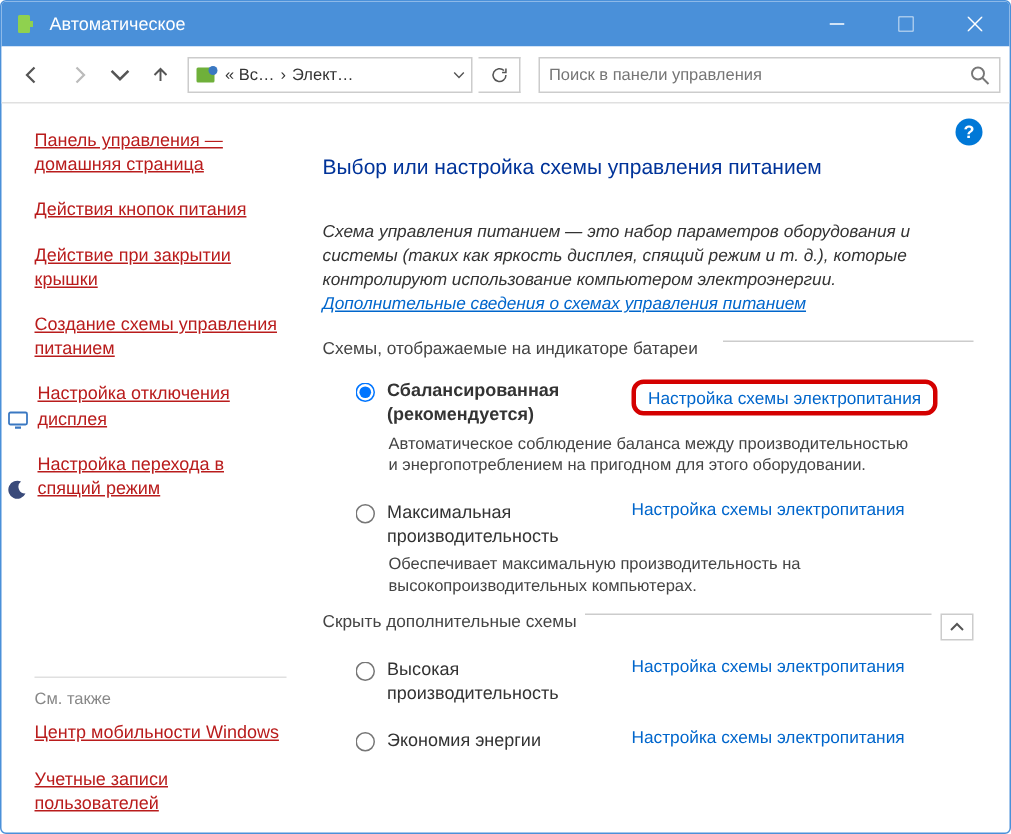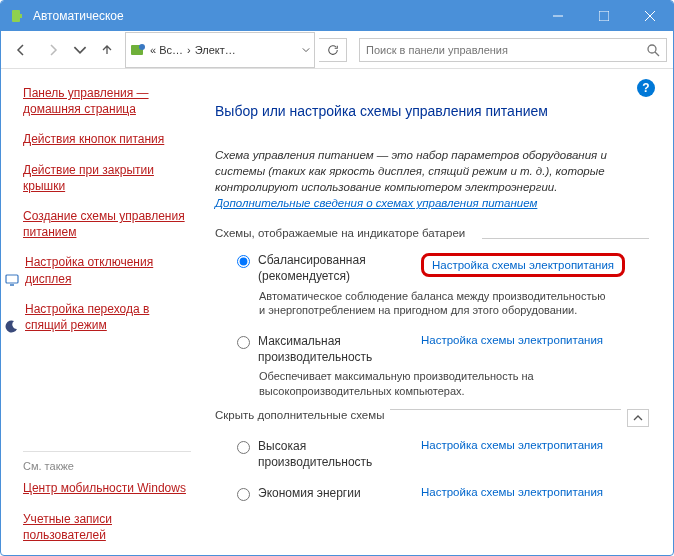--- a/index.html
+++ b/index.html
@@ -5,45 +5,45 @@
   * { box-sizing: border-box; margin: 0; padding: 0; font-family: "Segoe UI", Tahoma, sans-serif; }
   body { width: 674px; height: 556px; background: #fff; overflow: hidden; border: 1px solid #4a90d9; border-radius: 4px; }
   .titlebar { height: 30px; background: #4a90d9; display: flex; align-items: center; color: #fff; font-size: 12px; }
   .titlebar .icon { width: 16px; height: 16px; margin: 0 8px; }
   .titlebar .title { flex: 1; }
   .winbtn { width: 46px; height: 30px; display: flex; align-items: center; justify-content: center; color: #fff; }
   .winbtn svg { width: 10px; height: 10px; }
   .navbar { height: 38px; border-bottom: 1px solid #e0e0e0; display: flex; align-items: center; padding: 0 6px; gap: 4px; background:#fff; }
   .navbtn { width: 28px; height: 28px; display: flex; align-items: center; justify-content: center; color: #666; border-radius:2px; }
   .navbtn svg { width: 14px; height: 14px; }
-  .breadcrumb { flex: 0 0 190px; height: 36px; border: 1px solid #ccc; display: flex; align-items: center; font-size: 11px; padding: 0 4px; gap: 4px; color:#333; overflow:hidden; white-space:nowrap; }
+  .breadcrumb { flex: 0 0 190px; height: 24px; border: 1px solid #ccc; display: flex; align-items: center; font-size: 11px; padding: 0 4px; gap: 4px; color:#333; overflow:hidden; white-space:nowrap; }
   .breadcrumb .bicon { width:16px; height:16px; flex-shrink:0; }
   .refresh { width: 28px; height:24px; display:flex; align-items:center; justify-content:center; border:1px solid #ccc; border-left:none; }
   .search { flex:1; height:24px; border:1px solid #ccc; margin-left:8px; display:flex; align-items:center; padding:0 6px; }
   .search input { border:none; outline:none; flex:1; font-size:11px; color:#666; background:transparent; }
   .search .sicon { width:14px; height:14px; color:#666; }
   .body { display:flex; height: calc(556px - 30px - 38px); }
   .sidebar { width: 200px; padding: 16px 8px 8px 22px; font-size: 12px; position:relative; }
   .sidelink { color: #b91c1c; cursor: pointer; margin-bottom: 14px; line-height:1.35;text-decoration:underline; }
   .sidelink.withicon { display:flex; align-items:flex-end; gap:6px; margin-left:-18px; }
   .sidelink.withicon .ic { width:14px; height:14px; flex-shrink:0; margin-top:1px; }
   .side-footer { position:absolute; bottom:10px; left:22px; right:10px; }
   .side-footer .hdr { color:#888; font-size:11px; border-top:1px solid #e0e0e0; padding-top:8px; margin-bottom:8px; }
   .main { flex:1; padding: 14px 24px 0 14px; font-size:12px; color:#333; overflow:hidden; position:relative; }
   .help { position:absolute; top:10px; right:18px; width:18px; height:18px; border-radius:50%; background:#0078d7; color:#fff; font-size:12px; display:flex; align-items:center; justify-content:center; font-weight:bold; }
   .main h1 { color:#003399; font-size:14px; font-weight:normal; margin-bottom:28px; margin-top:20px; }
   .desc { font-size:11.5px; line-height:1.4; color:#333; margin-bottom:4px;font-style:italic; }
   .inlinelink { color:#0066cc; text-decoration:underline; cursor:pointer; }
-  .legend-row { display:flex; align-items:flex-end; gap:17px; margin-bottom:8px;}
+  .legend-row { display:flex; align-items:flex-start; gap:17px; margin-bottom:8px;}
   .legend-row .txt { white-space:nowrap; font-size:11.5px; color:#444;}
   .legend-row .line { flex:1; height:1px; background:#ccc; }
   .plan { display:flex; align-items:flex-start; padding: 6px 0 2px 22px; gap:8px; }
   .plan input[type=radio]{ margin-top:2px; width:13px; height:13px; }
   .plan .pname { font-size:12px; width: 155px; line-height:1.3; }
-  .plan .pname b { font-weight:400; }
+  .plan .pname b { font-weight:700; }
   .plan .plink { color:#0066cc; font-size:11.5px; cursor:pointer; }
   .pdesc { font-size:11px; color:#444; margin: 2px 0 10px 44px; line-height:1.35; max-width: 350px;}
   .highlight { border: 3px solid #d40000; border-radius: 8px; padding: 2px 8px; display:inline-block; }
   .collapse-row { display:flex; gap:6px; margin: 10px 0 6px 0; }
   .collapse-row .txt { white-space:nowrap; font-size:11.5px; color:#444;}
   .collapse-row .line { flex:1; height:1px; background:#ccc; }
   .collapse-row .chev { width:22px; height:18px; border:1px solid #ccc; display:flex; align-items:center; justify-content:center; cursor:pointer;}
 </style>
 </head>
 <body>

